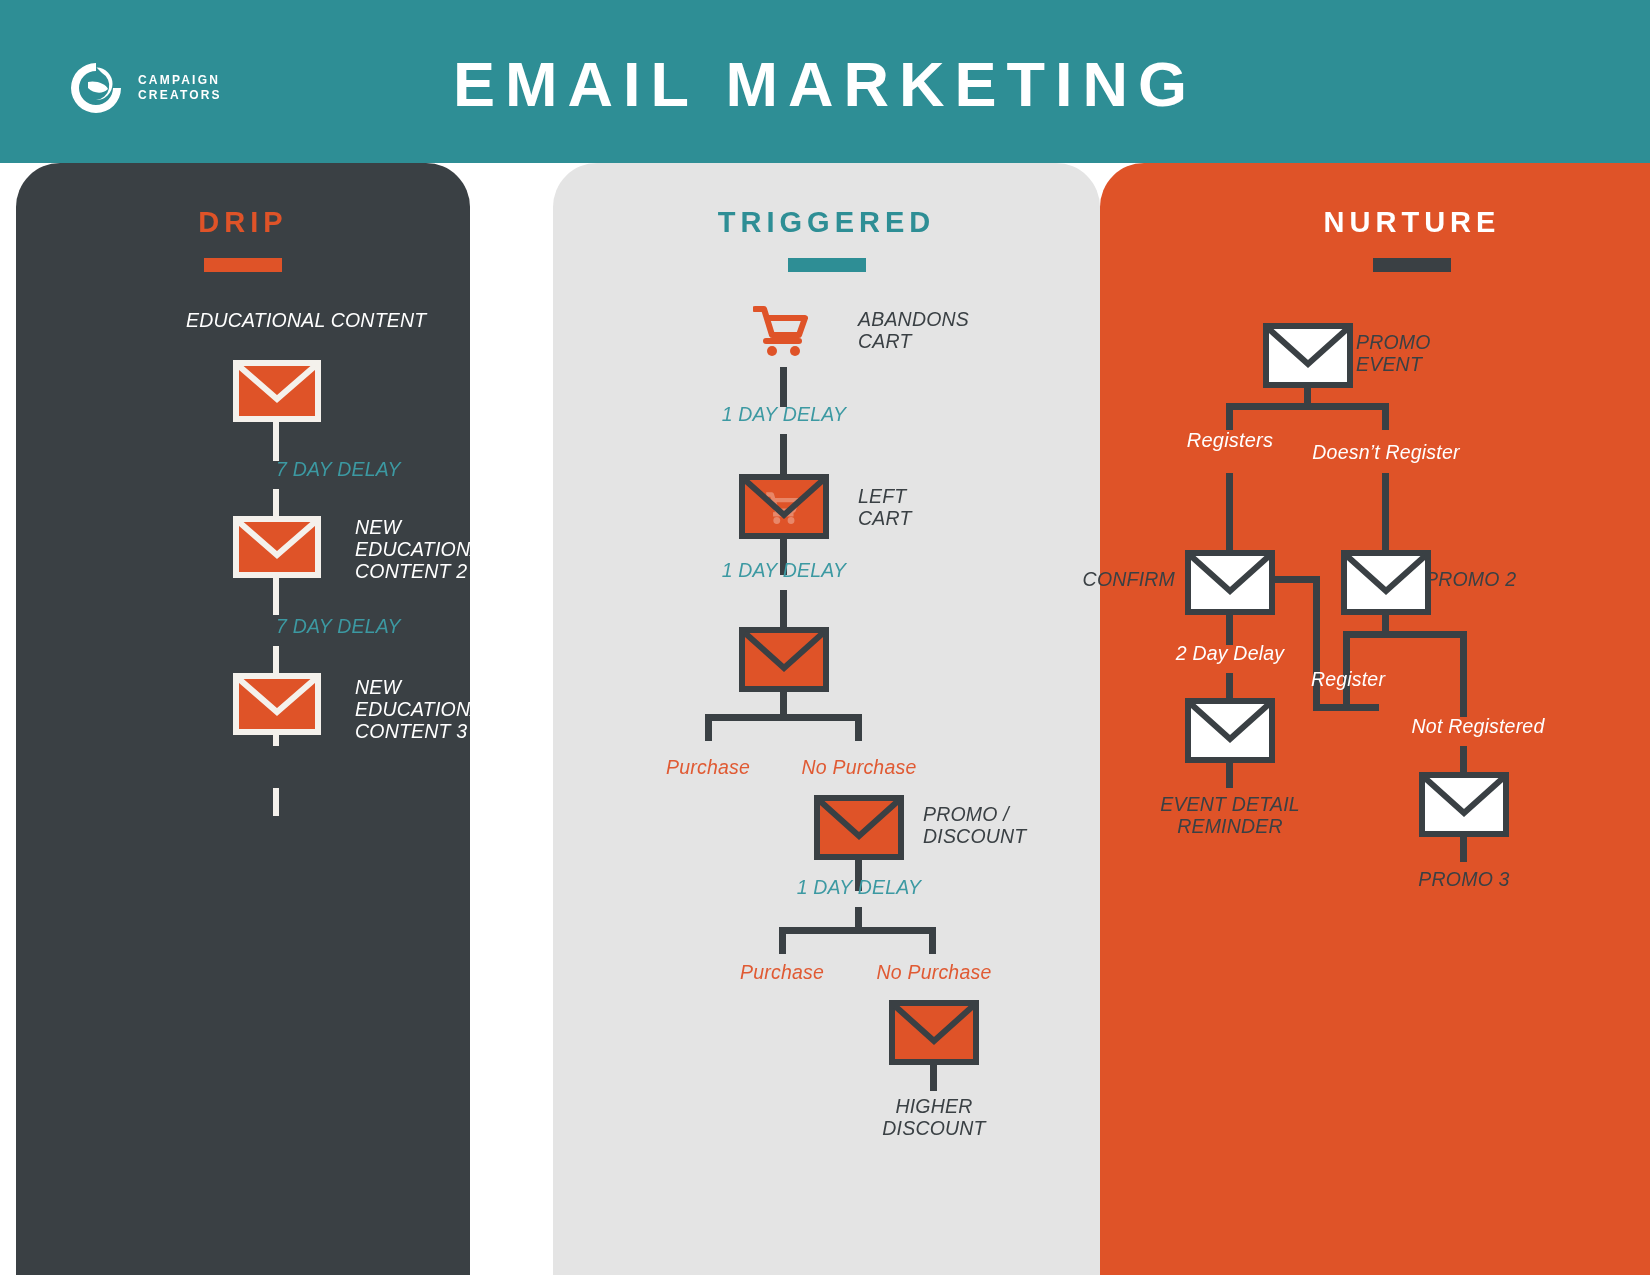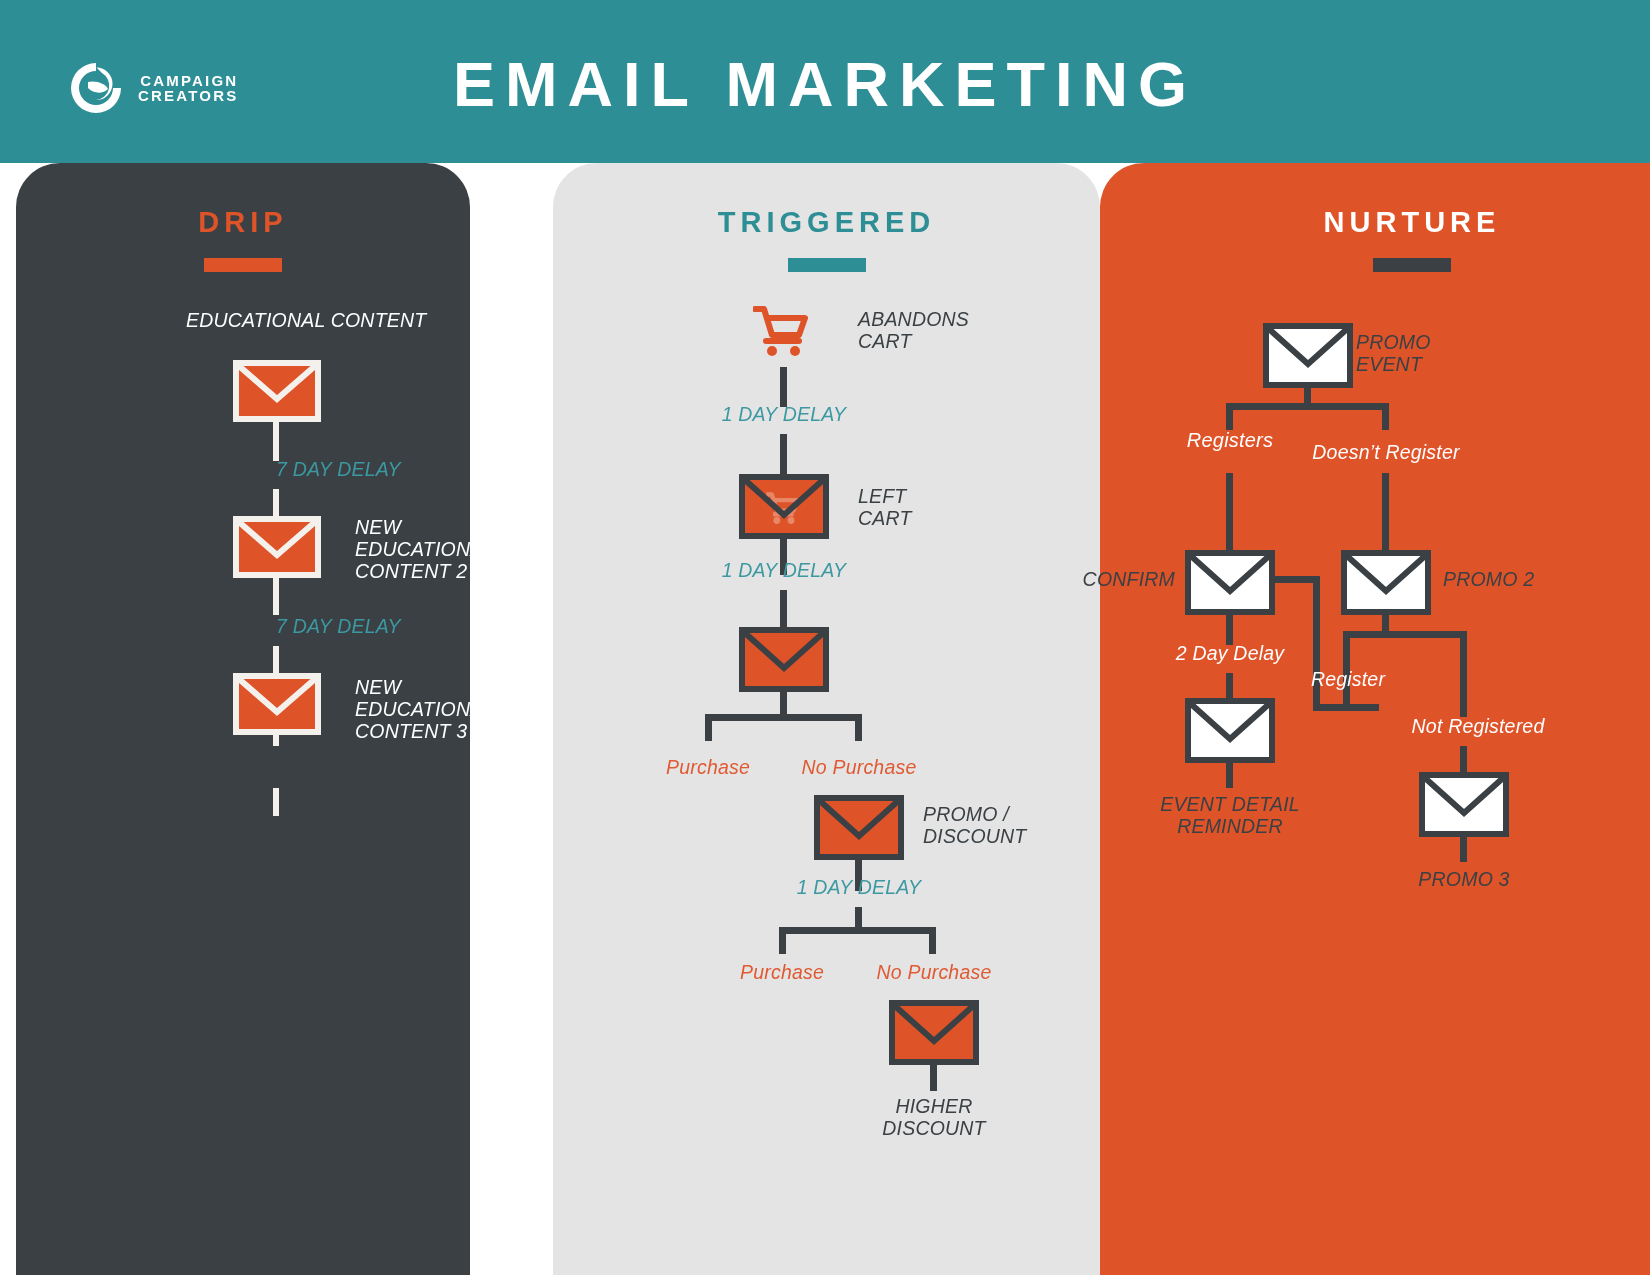--- a/index.html
+++ b/index.html
@@ -15,22 +15,22 @@
   .header {
     position:absolute; left:0; top:0; width:1650px; height:163px;
     background:#2E8E95;
   }
   .logo-wrap {
     position:absolute; left:68px; top:60px;
     display:flex; align-items:center; gap:14px;
   }
   .logo-mark { width:56px; height:56px; }
   .logo-text {
-    color:#ffffff; font-size:15px; font-weight:bold;
-    letter-spacing:2.2px; line-height:15px;text-align:right;
+    color:#ffffff; font-size:12px; font-weight:bold;
+    letter-spacing:2.2px; line-height:15px;
   }
   .app-title {
     position:absolute; left:0; top:48px; width:1650px;
     text-align:center;
     color:#ffffff;
     font-size:63px; font-weight:bold;
     letter-spacing:10px;
     font-family:"Liberation Sans", sans-serif;
   }
 
@@ -265,21 +265,21 @@
       </svg>
     </div>
     <div class="lbl lbl-caps c-dark right-al" style="left:-75px; top:405px; width:150px;">CONFIRM</div>
 
     <div class="env" style="left:241px; top:387px; width:90px; height:65px;">
       <svg viewBox="0 0 90 65">
         <rect x="3" y="3" width="84" height="59" fill="#ffffff" stroke="#3A4044" stroke-width="6"></rect>
         <polyline points="6,6 45,41 84,6" fill="none" stroke="#3A4044" stroke-width="6"></polyline>
       </svg>
     </div>
-    <div class="lbl lbl-caps c-dark" style="left:343px; top:405px;">PROMO 2</div>
+    <div class="lbl lbl-caps c-dark" style="left:325px; top:405px;">PROMO 2</div>
 
     <div class="line" style="left:172px; top:413px; width:48px; height:7px; background:#3A4044;"></div>
     <div class="line" style="left:213px; top:413px; width:7px; height:135px; background:#3A4044;"></div>
     <div class="line" style="left:213px; top:541px; width:66px; height:7px; background:#3A4044;"></div>
 
     <div class="line" style="left:126px; top:450px; width:7px; height:32px; background:#3A4044;"></div>
     <div class="lbl c-white center-x" style="left:130px; top:479px; font-size:19.5px;">2 Day Delay</div>
     <div class="line" style="left:126px; top:510px; width:7px; height:28px; background:#3A4044;"></div>
 
     <div class="env" style="left:85px; top:535px; width:90px; height:65px;">

